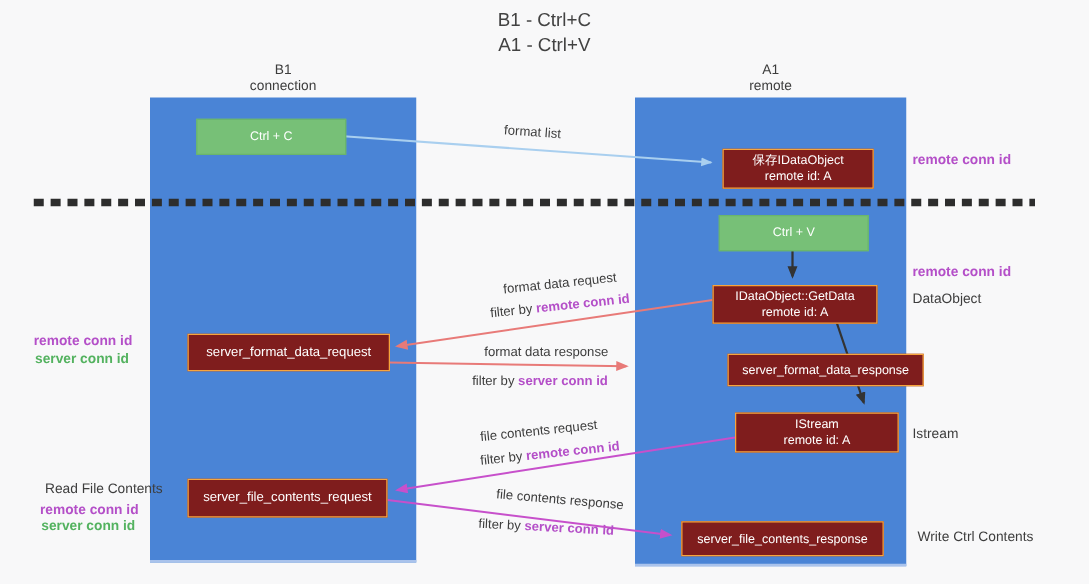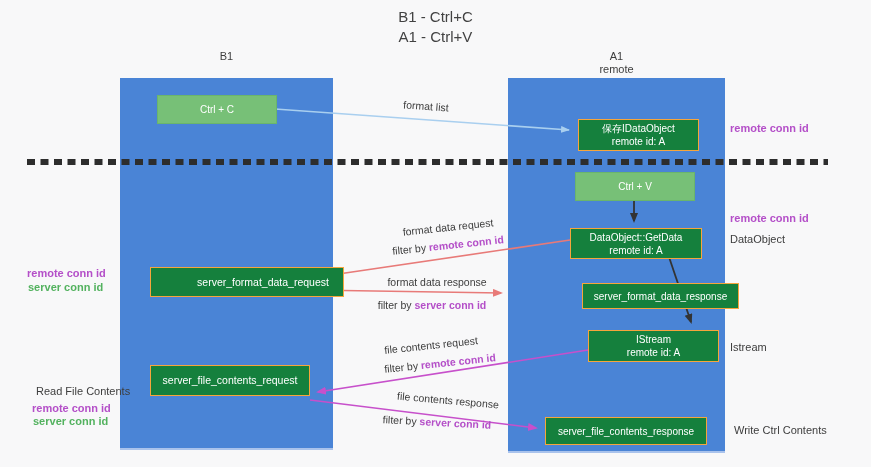--- a/index.html
+++ b/index.html
@@ -19,21 +19,21 @@
   .column{
     position:absolute;background:#4a84d6;border-bottom:2px solid #aac3ec;z-index:1;
   }
   .overlay{position:absolute;left:0;top:0;z-index:2;pointer-events:none;}
   .box{
     position:absolute;z-index:3;display:flex;flex-direction:column;
     align-items:center;justify-content:center;
     color:#ffffff;text-align:right;font-size:10px;line-height:13px;
   }
   .box.green{background:#77c077;border:1px solid #6ab56c;}
-  .box.orange{background:#15803d;border:1px solid #f7a53c;}
+  .box.orange{background:#7f1d1d;border:1px solid #f7a53c;}
   .box .sm{font-size:10px;}
   .flow-label{
     position:absolute;z-index:3;white-space:nowrap;font-size:10.5px;color:#3d3d3d;
     transform:translate(-50%,-50%) rotate(var(--rot,0deg));
   }
   .side-label{
     position:absolute;z-index:3;white-space:nowrap;font-size:11px;color:#3d3d3d;line-height:13px;
   }
   .bold-purple{color:#b44fc8;font-weight:bold;}
   .bold-green{color:#53b25f;font-weight:bold;}
@@ -43,20 +43,21 @@
 
 <div class="canvas">
 
   <div class="title">
     <div>B1 - Ctrl+C</div>
     <div>A1 - Ctrl+V</div>
   </div>
 
   <div class="col-header" style="left:120px;top:50px;width:213px;">
     <div>B1</div>
+    <div>connection</div>
   </div>
   <div class="col-header" style="left:508px;top:50px;width:217px;">
     <div>A1</div>
     <div>remote</div>
   </div>
 
   <div class="column" style="left:120px;top:78px;width:213px;height:370px;"></div>
   <div class="column" style="left:508px;top:78px;width:217px;height:373px;"></div>
 
   <svg class="overlay" width="871" height="467" viewBox="0 0 871 467">
@@ -91,38 +92,38 @@
   <div class="box orange" style="left:578px;top:119px;width:119px;height:30px;">
     <span class="sm">保存IDataObject</span>
     <span class="sm">remote id: A</span>
   </div>
 
   <div class="box green" style="left:575px;top:172px;width:118px;height:27px;">
     <span>Ctrl + V</span>
   </div>
 
   <div class="box orange" style="left:570px;top:228px;width:130px;height:29px;">
-    <span class="sm">DataObject::GetData</span>
+    <span class="sm">IDataObject::GetData</span>
     <span class="sm">remote id: A</span>
   </div>
 
-  <div class="box orange" style="left:150px;top:267px;width:160px;height:28px;font-size:10.5px;padding-left:32px;">
+  <div class="box orange" style="left:150px;top:267px;width:160px;height:28px;font-size:10.5px;">
     <span>server_format_data_request</span>
   </div>
 
   <div class="box orange" style="left:538px;top:283px;width:155px;height:24px;margin-left:44px;">
     <span>server_format_data_response</span>
   </div>
 
   <div class="box orange" style="left:588px;top:330px;width:129px;height:30px;">
     <span class="sm">IStream</span>
     <span class="sm">remote id: A</span>
   </div>
 
-  <div class="box orange" style="left:150px;top:365px;width:158px;height:29px;font-size:10.5px;">
+  <div class="box orange" style="left:150px;top:383px;width:158px;height:29px;font-size:10.5px;">
     <span>server_file_contents_request</span>
   </div>
 
   <div class="box orange" style="left:545px;top:417px;width:160px;height:26px;">
     <span>server_file_contents_response</span>
   </div>
 
   <div class="flow-label" style="left:426px;top:106px;--rot:4deg;">
     <span>format list</span>
   </div>

